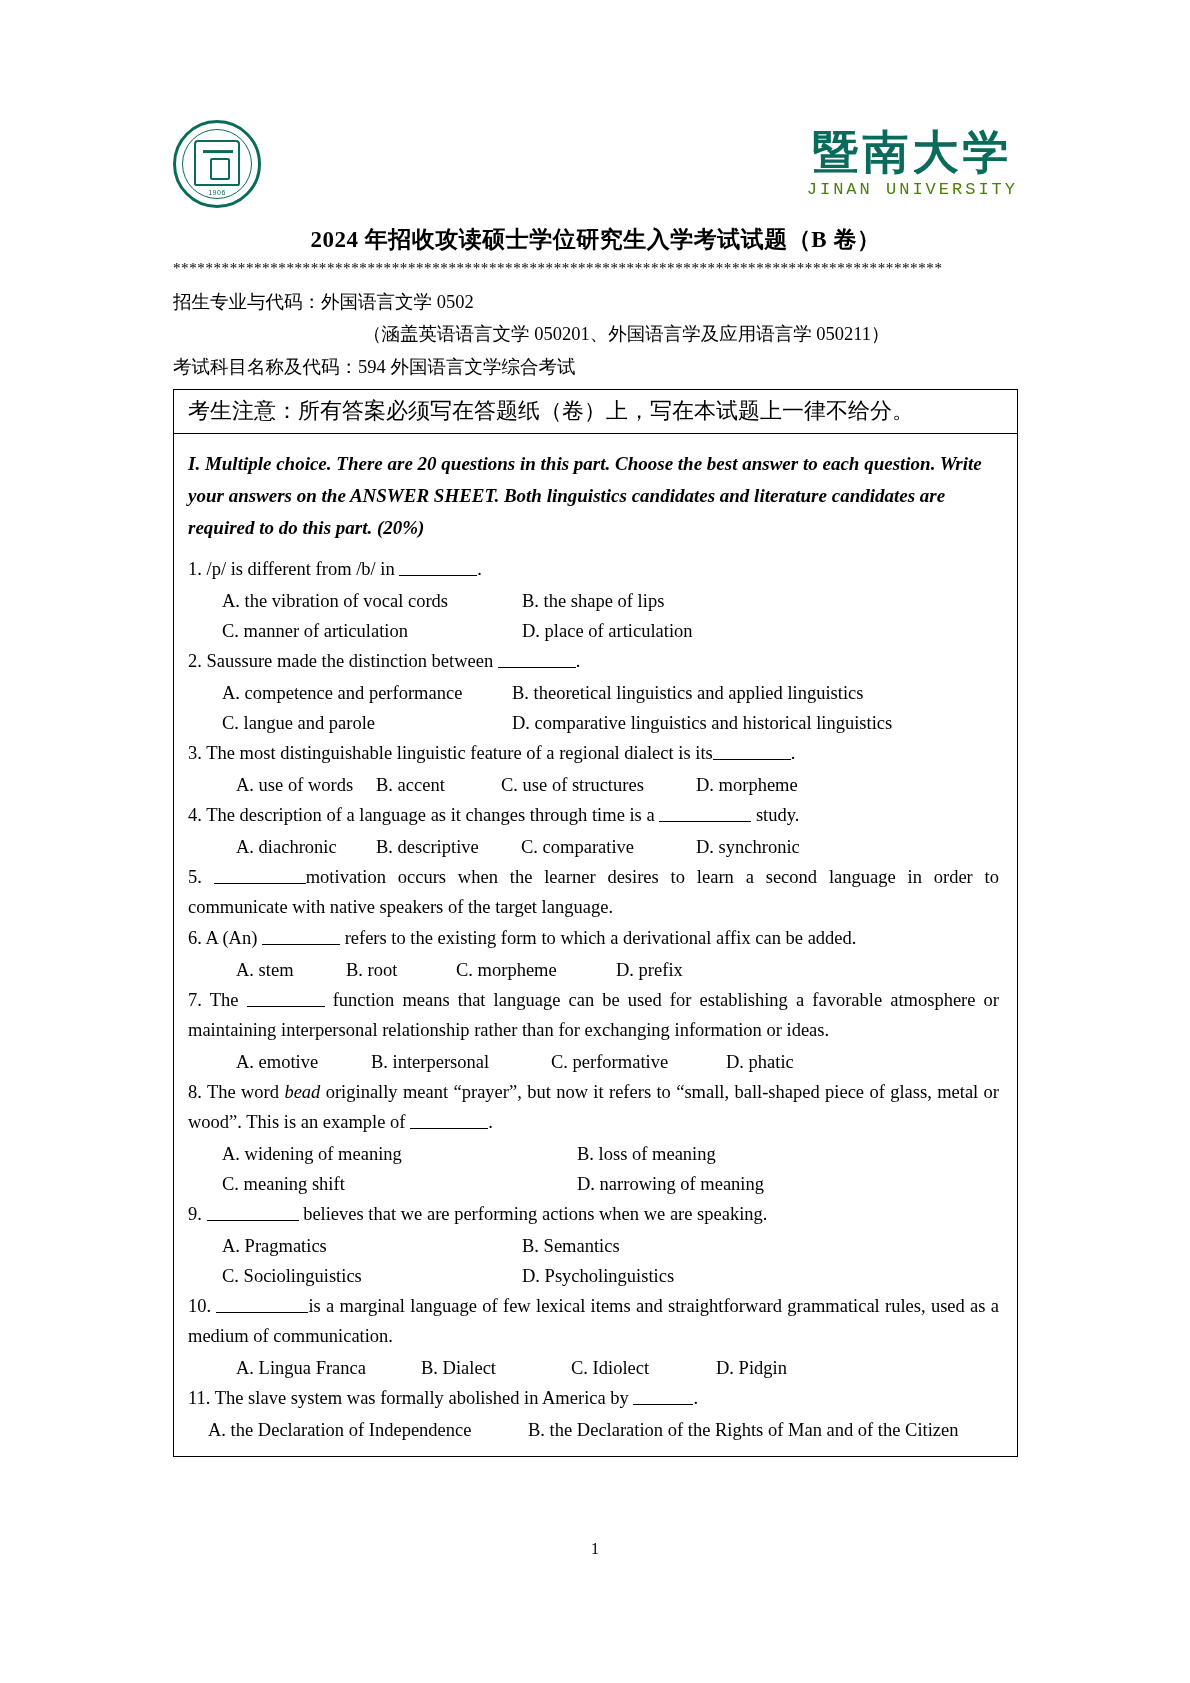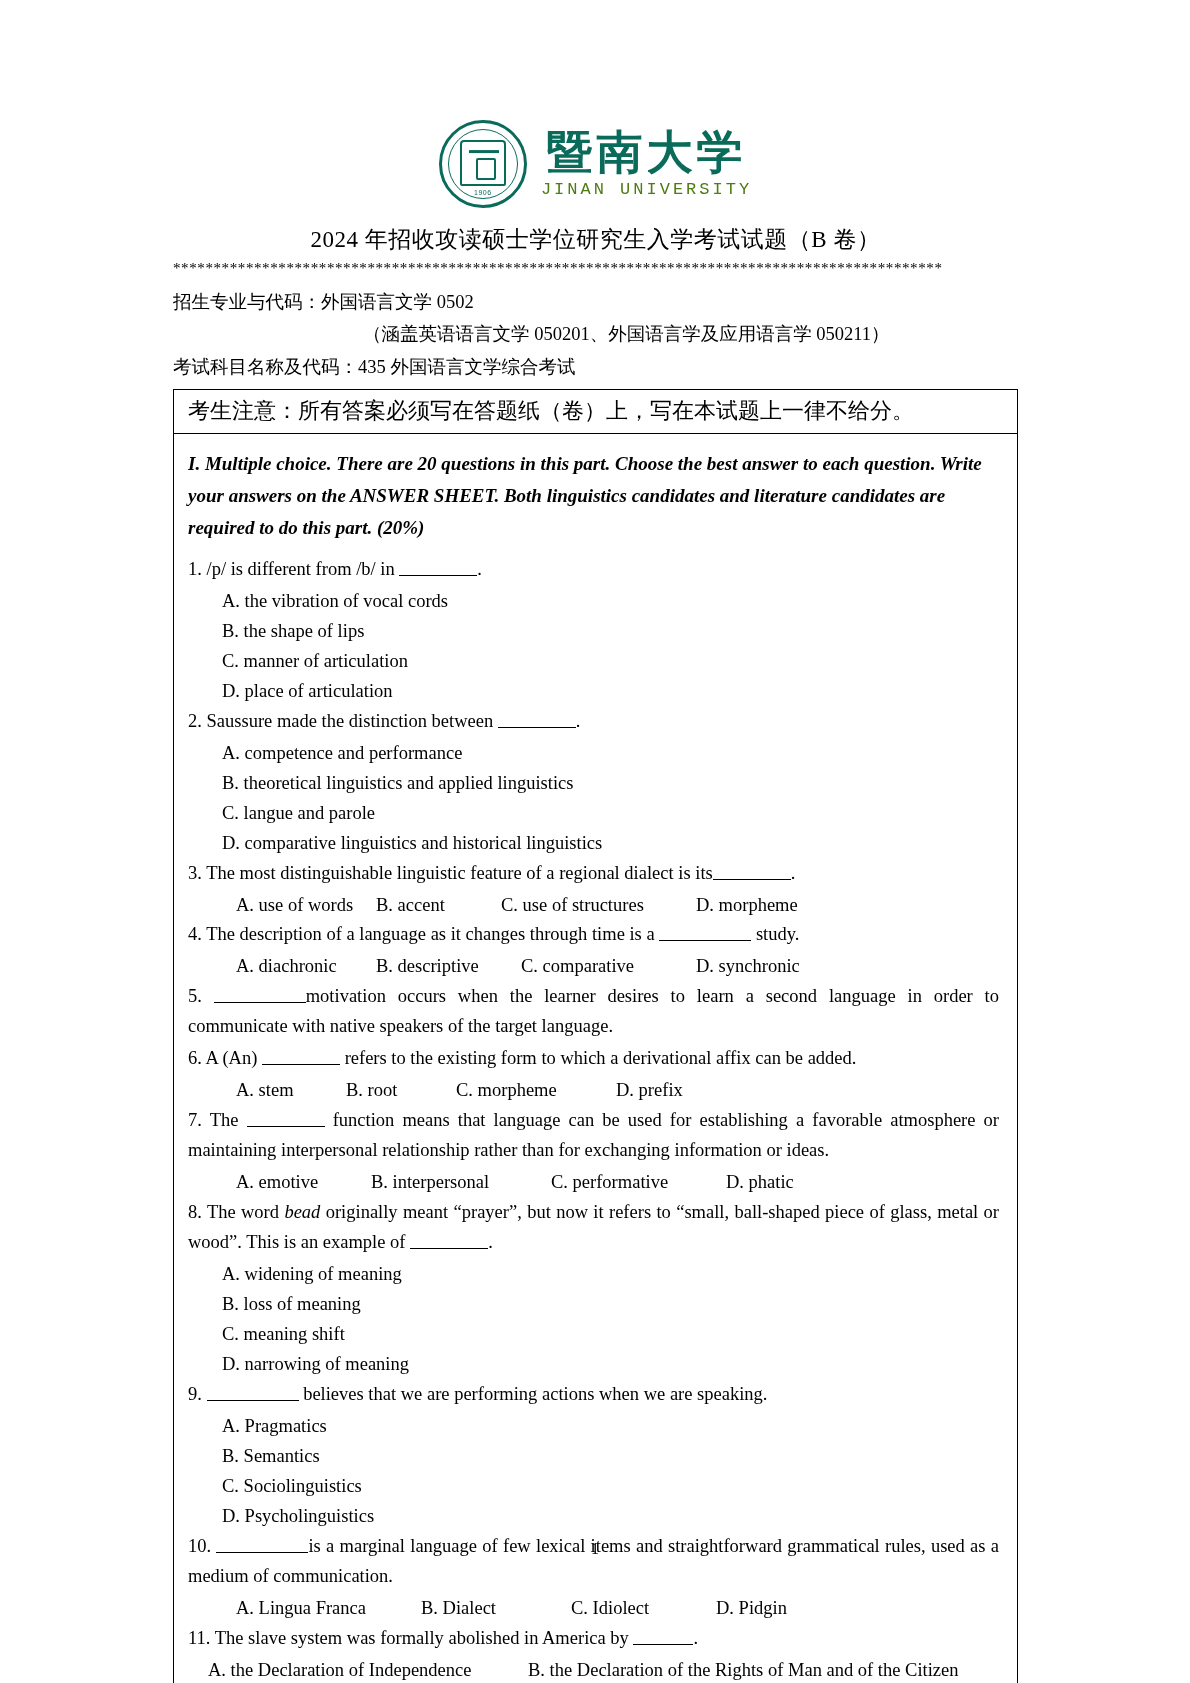--- a/index.html
+++ b/index.html
@@ -25,21 +25,21 @@
     position: absolute;
     left: 173px;
     top: 120px;
     width: 845px;
   }
 
   
   .logo-row {
     display: flex;
     align-items: center;
-    justify-content: center;
+    justify-content: space-between;
     gap: 14px;
     margin-bottom: 16px;
   }
   .seal {
     width: 88px;
     height: 88px;
     border: 3px solid #0a6b5b;
     border-radius: 50%;
     position: relative;
     box-sizing: border-box;
@@ -109,21 +109,21 @@
     font-size: 17px;
     color: #4d7c0f;
     letter-spacing: 3px;
     font-family: Liberation Mono, monospace;
     margin-top: 2px;
   }
 
   .doc-title {
     text-align: center;
     font-size: 23px;
-    font-weight: normal;
+    font-weight: bold;
     margin: 14px 0 6px 0;
     letter-spacing: 0.5px;
   }
   .star-rule {
     font-size: 15px;
     letter-spacing: 0.6px;
     line-height: 1;
     word-break: break-all;
     overflow: hidden;
     white-space: nowrap;
@@ -172,21 +172,21 @@
   }
   .q.justify .stem {
     text-align: justify;
     text-align-last: left;
   }
   .opts {
     display: flex;
     font-size: 18.5px;
     line-height: 1.62;
   }
-  .opts.i1 { padding-left: 34px; flex-direction: column; }
+  .opts.i1 { padding-left: 34px; }
   .opts.i2 { padding-left: 48px; }
   .opts.i3 { padding-left: 20px; }
   .blank {
     display: inline-block;
     border-bottom: 1px solid #000;
     height: 0.95em;
     vertical-align: -1px;
   }
   .b-sm { width: 60px; }
   .b-md { width: 78px; }
@@ -219,21 +219,21 @@
         <div class="en">JINAN UNIVERSITY</div>
       </div>
     </div>
 
     <div class="doc-title">2024 年招收攻读硕士学位研究生入学考试试题（B 卷）</div>
 
     <div class="star-rule">***********************************************************************************************</div>
 
     <div class="meta-line">招生专业与代码：外国语言文学 0502</div>
     <div class="meta-line indent">（涵盖英语语言文学 050201、外国语言学及应用语言学 050211）</div>
-    <div class="meta-line">考试科目名称及代码：435 外国语言文学综合考试</div>
+    <div class="meta-line">考试科目名称及代码：594 外国语言文学综合考试</div>
 
     <div class="notice-box">考生注意：所有答案必须写在答题纸（卷）上，写在本试题上一律不给分。</div>
 
     <div class="body-box">
 
       <div class="section-head">I. Multiple choice. There are 20 questions in this part. Choose the best answer to each question. Write your answers on the ANSWER SHEET. Both linguistics candidates and literature candidates are required to do this part. (20%)</div>
 
       <div class="q">
         <span class="stem">
           <span>1. /p/ is different from /b/ in</span>

